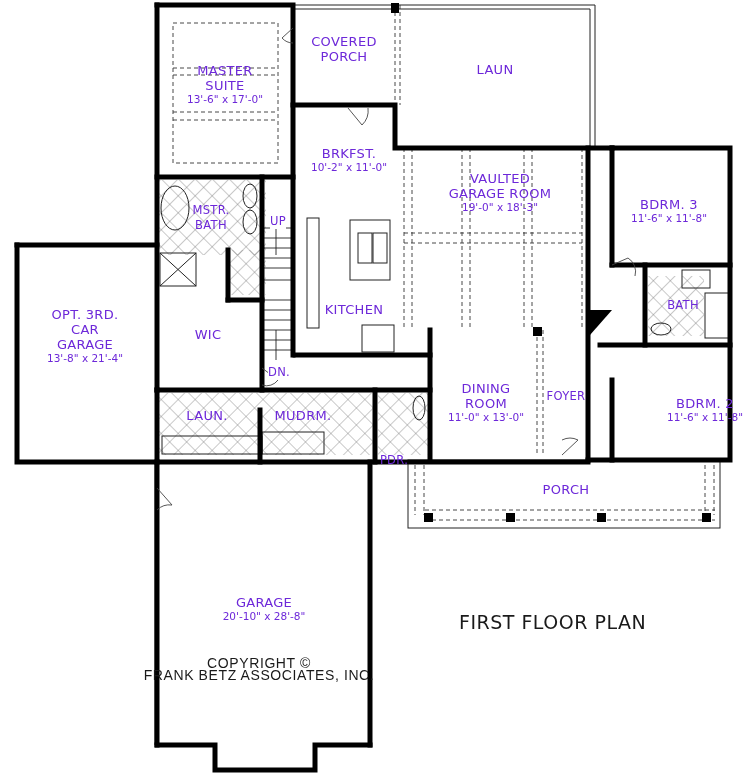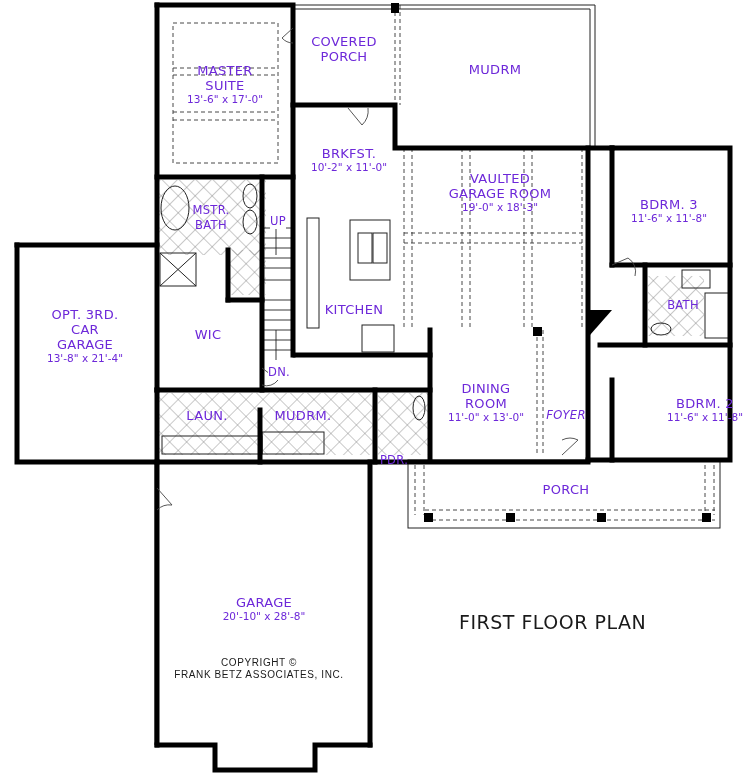--- a/index.html
+++ b/index.html
@@ -1,21 +1,21 @@
 <!DOCTYPE html>
 <html><head>
 <meta charset="utf-8">
 <style>
   html, body { margin: 0; padding: 0; background: #ffffff; }
   body { width: 752px; height: 775px; position: relative; overflow: hidden; font-family: "DejaVu Sans", sans-serif; color: #1a1a1a; }
   svg.plan { position: absolute; left: 0; top: 0; }
   .lbl { position: absolute; text-align: center; font-size: 13px; line-height: 15px; letter-spacing: 0.3px; color: #6d28d9; white-space: nowrap; transform: translateX(-50%); }
   .dim { display: block; font-size: 10.5px; line-height: 13px; letter-spacing: 0; }
   .small { font-size: 11.5px; }
-  .copy { position: absolute; font-size: 10px; line-height: 12px; letter-spacing: 0.6px; text-align: center; transform: translateX(-50%); white-space: nowrap; font-family: "Liberation Sans", sans-serif; }
+  .copy { position: absolute; font-size: 14px; line-height: 12px; letter-spacing: 0.6px; text-align: center; transform: translateX(-50%); white-space: nowrap; font-family: "Liberation Sans", sans-serif; }
   .title { position: absolute; font-size: 19px; letter-spacing: 0.5px; white-space: nowrap; }
 </style>
 </head>
 <body>
 
 <svg class="plan" width="752" height="775" viewBox="0 0 752 775">
   <defs>
     <pattern id="hatch" width="12" height="12" patternUnits="userSpaceOnUse" patternTransform="rotate(45)">
       <line x1="0" y1="0" x2="0" y2="12" stroke="#777" stroke-width="0.8"></line>
       <line x1="0" y1="0" x2="12" y2="0" stroke="#777" stroke-width="0.8"></line>
@@ -151,21 +151,21 @@
   <span>SUITE</span>
   <span class="dim">13'-6" x 17'-0"</span>
 </div>
 
 <div class="lbl" style="left:344px;top:34px;">
   <span>COVERED</span><br>
   <span>PORCH</span>
 </div>
 
 <div class="lbl" style="left:495px;top:62px;">
-  <span>MUDRM</span>
+  <span>LAUN</span>
 </div>
 
 <div class="lbl" style="left:349px;top:146px;">
   <span>BRKFST.</span>
   <span class="dim">10'-2" x 11'-0"</span>
 </div>
 
 <div class="lbl" style="left:500px;top:171px;">
   <span>VAULTED</span><br>
   <span>GARAGE ROOM</span>
@@ -220,21 +220,21 @@
 <div class="lbl small" style="left:394px;top:425px;margin-top:28px;">
   <span>PDR.</span>
 </div>
 
 <div class="lbl" style="left:486px;top:381px;">
   <span>DINING</span><br>
   <span>ROOM</span>
   <span class="dim">11'-0" x 13'-0"</span>
 </div>
 
-<div class="lbl small" style="left:566px;top:408px;font-style:italic;">
+<div class="lbl small" style="left:566px;top:389px;">
   <span>FOYER</span>
 </div>
 
 <div class="lbl" style="left:669px;top:396px;margin-left:36px;">
   <span>BDRM. 2</span>
   <span class="dim">11'-6" x 11'-8"</span>
 </div>
 
 <div class="lbl" style="left:566px;top:482px;">
   <span>PORCH</span>

